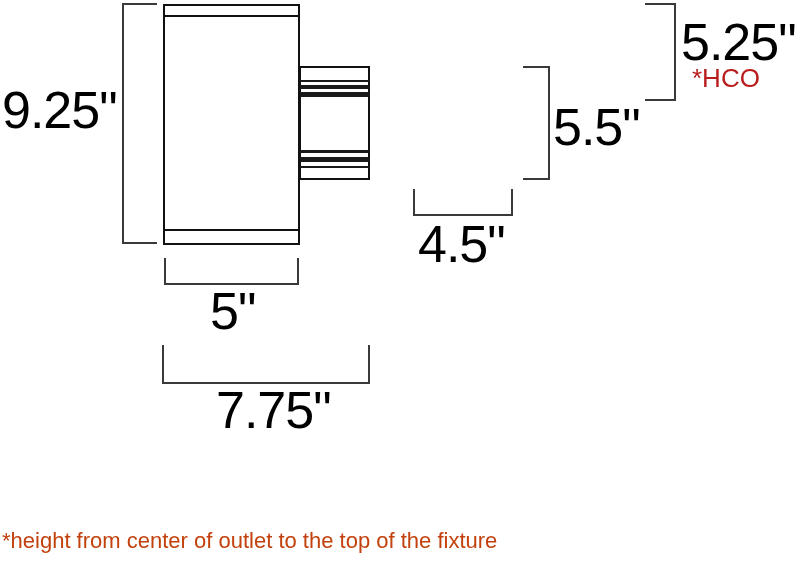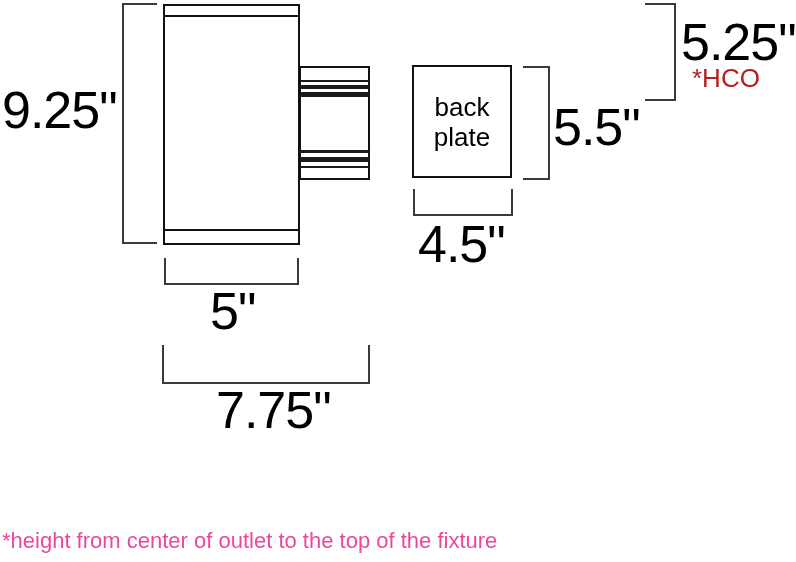--- a/index.html
+++ b/index.html
@@ -133,21 +133,21 @@
     font-size: 26px;
     line-height: 1;
     color: #b91c1c;
     white-space: nowrap;
   }
   .footnote {
     position: absolute;
     left: 2px; top: 528px;
     font-size: 22px;
     line-height: 1.2;
-    color: #ec4899;
+    color: #c2410c;
     white-space: nowrap;
   }
 </style>
 </head>
 <body>
 
 <div class="canvas">
 
   <div class="cylinder"></div>
   <div class="capline cap-top"></div>
@@ -155,23 +155,20 @@
 
   <div class="arm">
     <div class="ridge r1"></div>
     <div class="ridge r2"></div>
     <div class="ridge r3"></div>
     <div class="ridge r4"></div>
     <div class="ridge r5"></div>
     <div class="ridge r6"></div>
   </div>
 
-  <div class="backplate">
-    <div class="backplate-text">back plate</div>
-  </div>
 
   <div class="bracket b925"></div>
   <div class="bracket b55"></div>
   <div class="bracket b525"></div>
   <div class="bracket b5"></div>
   <div class="bracket b45"></div>
   <div class="bracket b775"></div>
 
   <div class="dim-label l925">9.25"</div>
   <div class="dim-label l525">5.25"</div>

